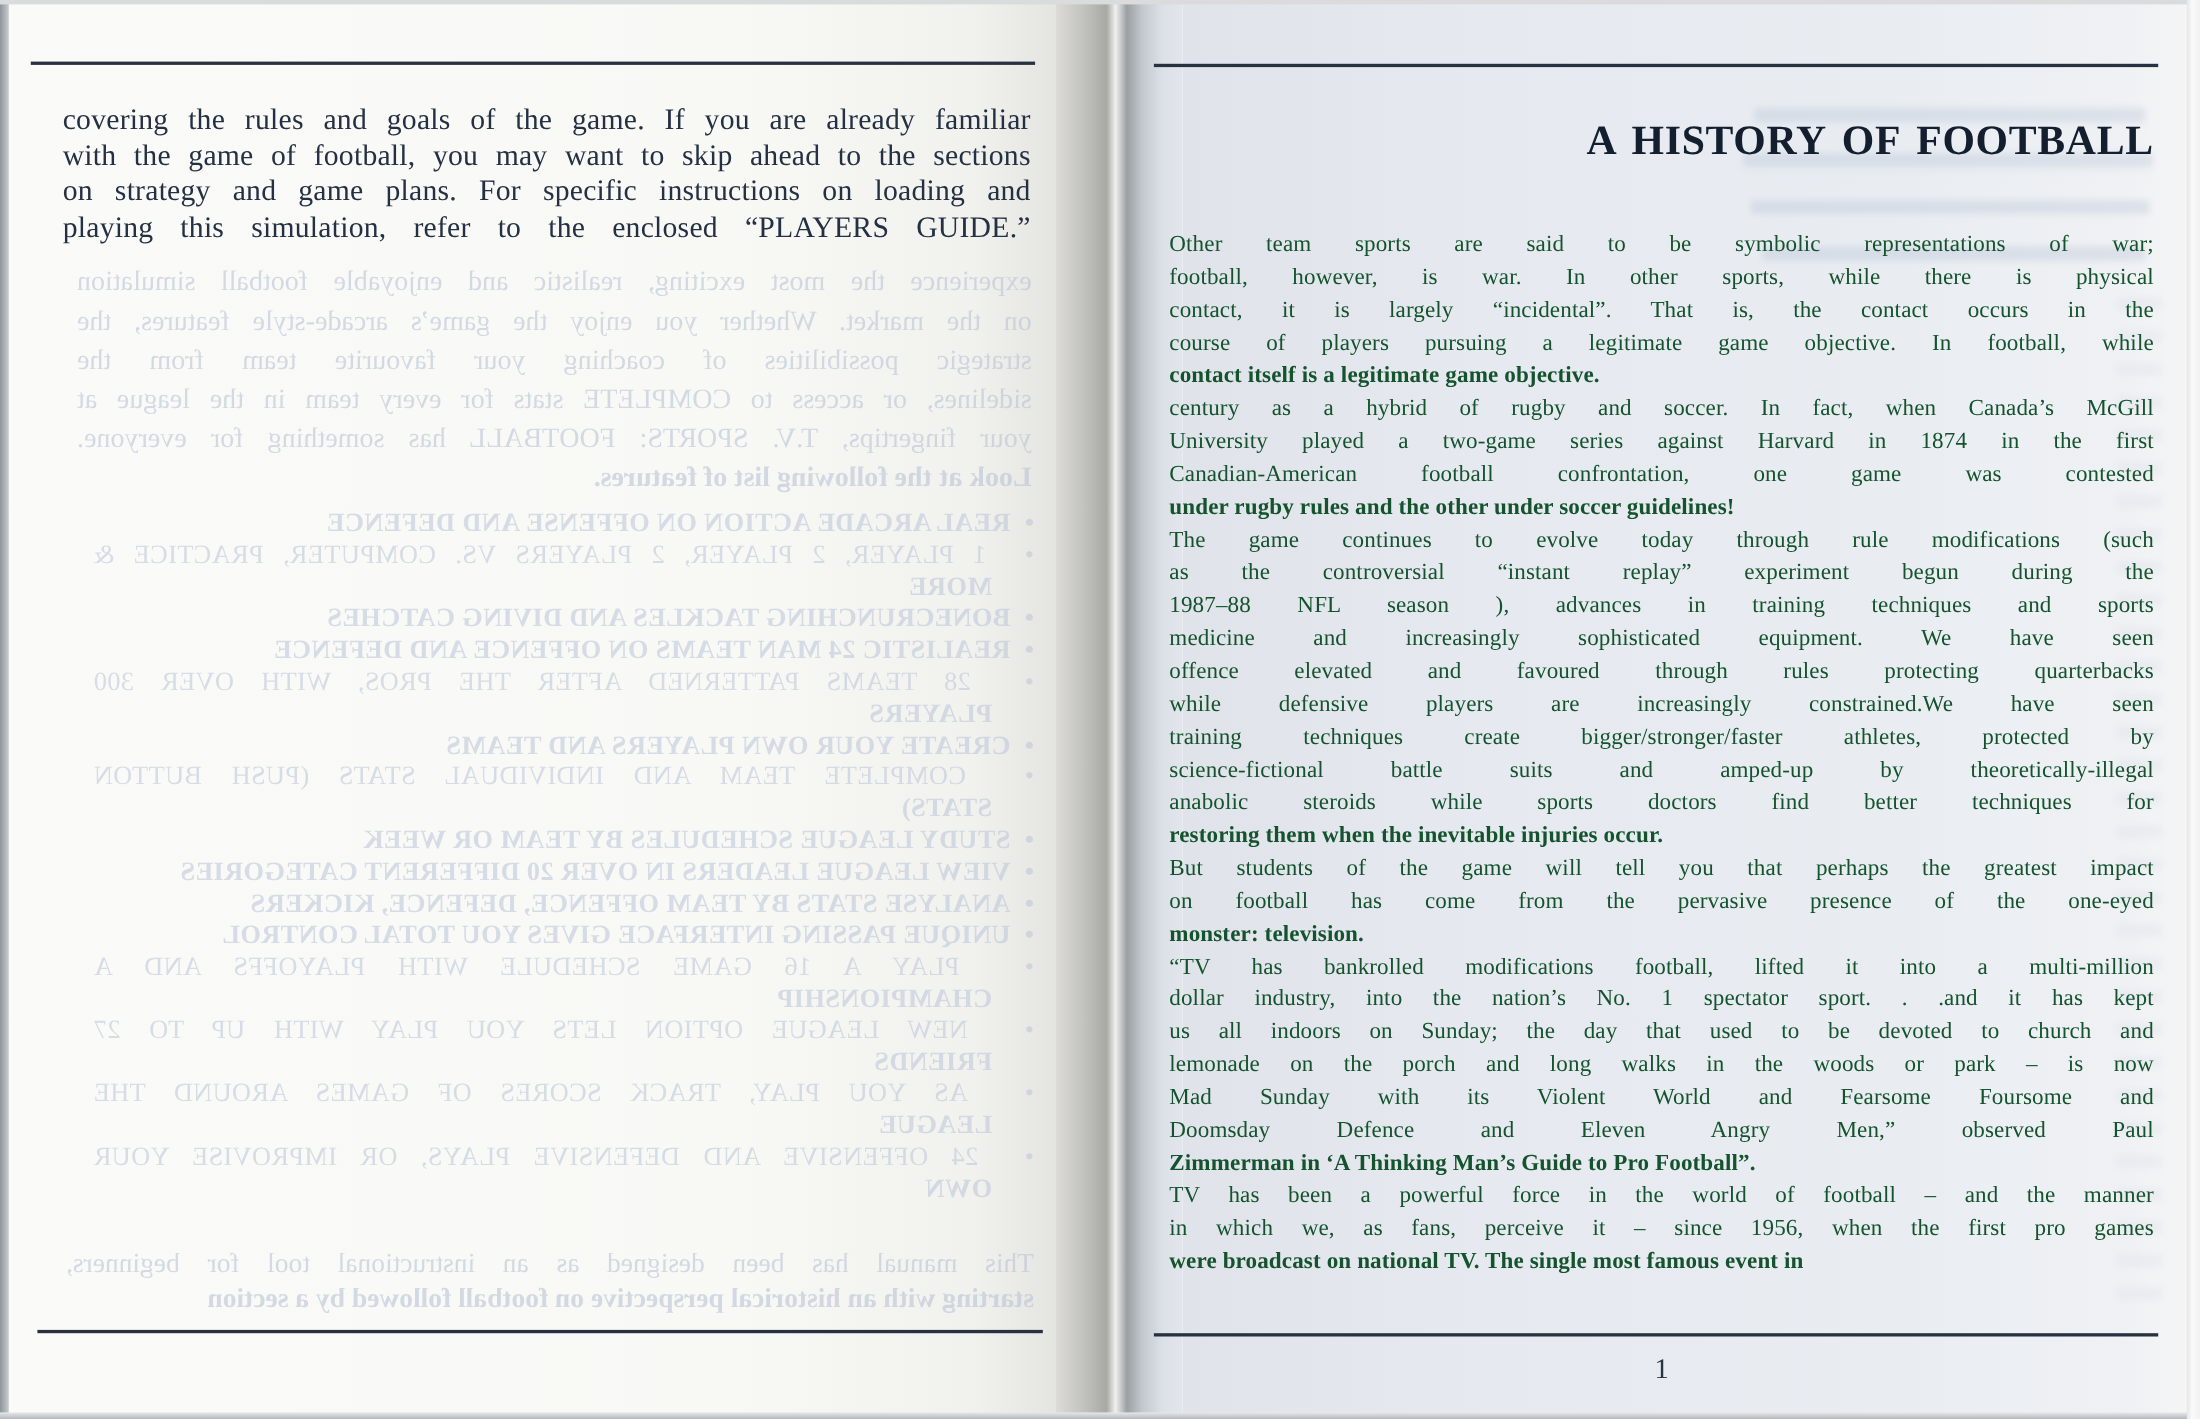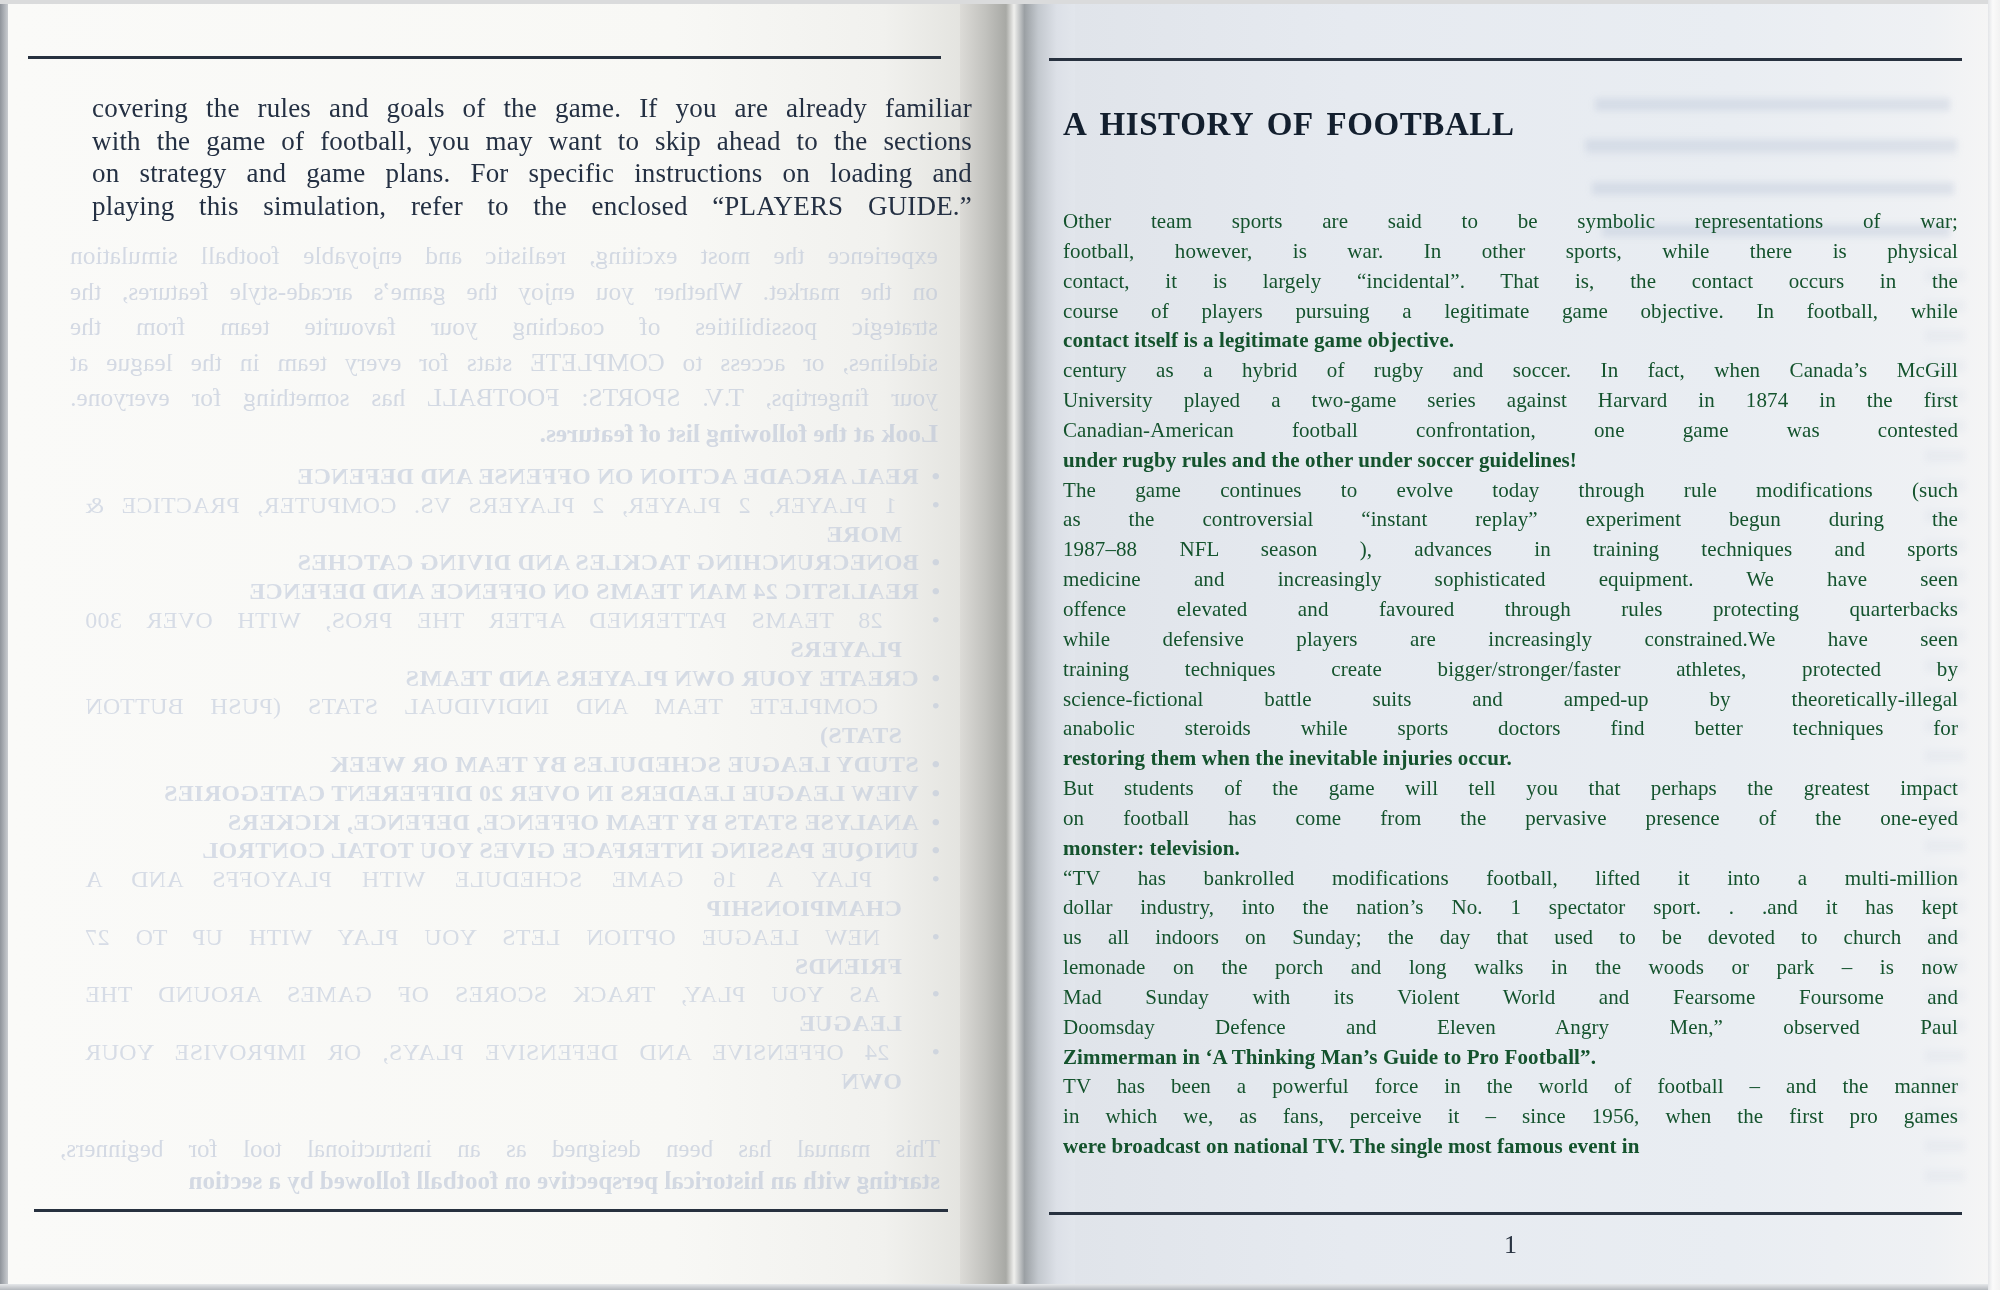--- a/index.html
+++ b/index.html
@@ -24,23 +24,23 @@
 
   
   .rule{position:absolute;height:3px;background:#27313f;}
 
   
   .ink{color:#1f2a3a;}
   .col{position:absolute;}
   .ln{text-align:justify;text-align-last:justify;}
   .ln.pl{text-align-last:left;font-weight:bold;}
   .left-par{left:57px;top:92px;width:880px;font-size:27px;line-height:32.5px;
-            color:#243043;letter-spacing:.2px;margin-left:35px;}
-  .heading{left:1063px;top:106px;width:895px;text-align:left;font-weight:bold;
-           font-size:33px;color:#131f2e;letter-spacing:.6px;word-spacing:5px;}
+            color:#243043;letter-spacing:.2px;}
+  .heading{left:1063px;top:106px;width:895px;text-align:right;font-weight:bold;
+           font-size:38px;color:#131f2e;letter-spacing:.6px;word-spacing:5px;}
   .body-col{left:1063px;top:207px;width:895px;font-size:21px;line-height:29.85px;
             color:#14532d;letter-spacing:.1px;}
   .pagenum{left:1063px;top:1230px;width:895px;text-align:center;
            font-size:26px;color:#2a3442;}
 
   
   .ghost{transform:scaleX(-1);color:#b9c3d6;opacity:.58;filter:blur(.5px);}
   .ghost-intro{left:70px;top:238px;width:868px;font-size:25.5px;line-height:35.5px;}
   .ghost-feats{left:85px;top:462px;width:855px;font-size:24px;line-height:28.8px;
                letter-spacing:.3px;color:#bec8da;}

